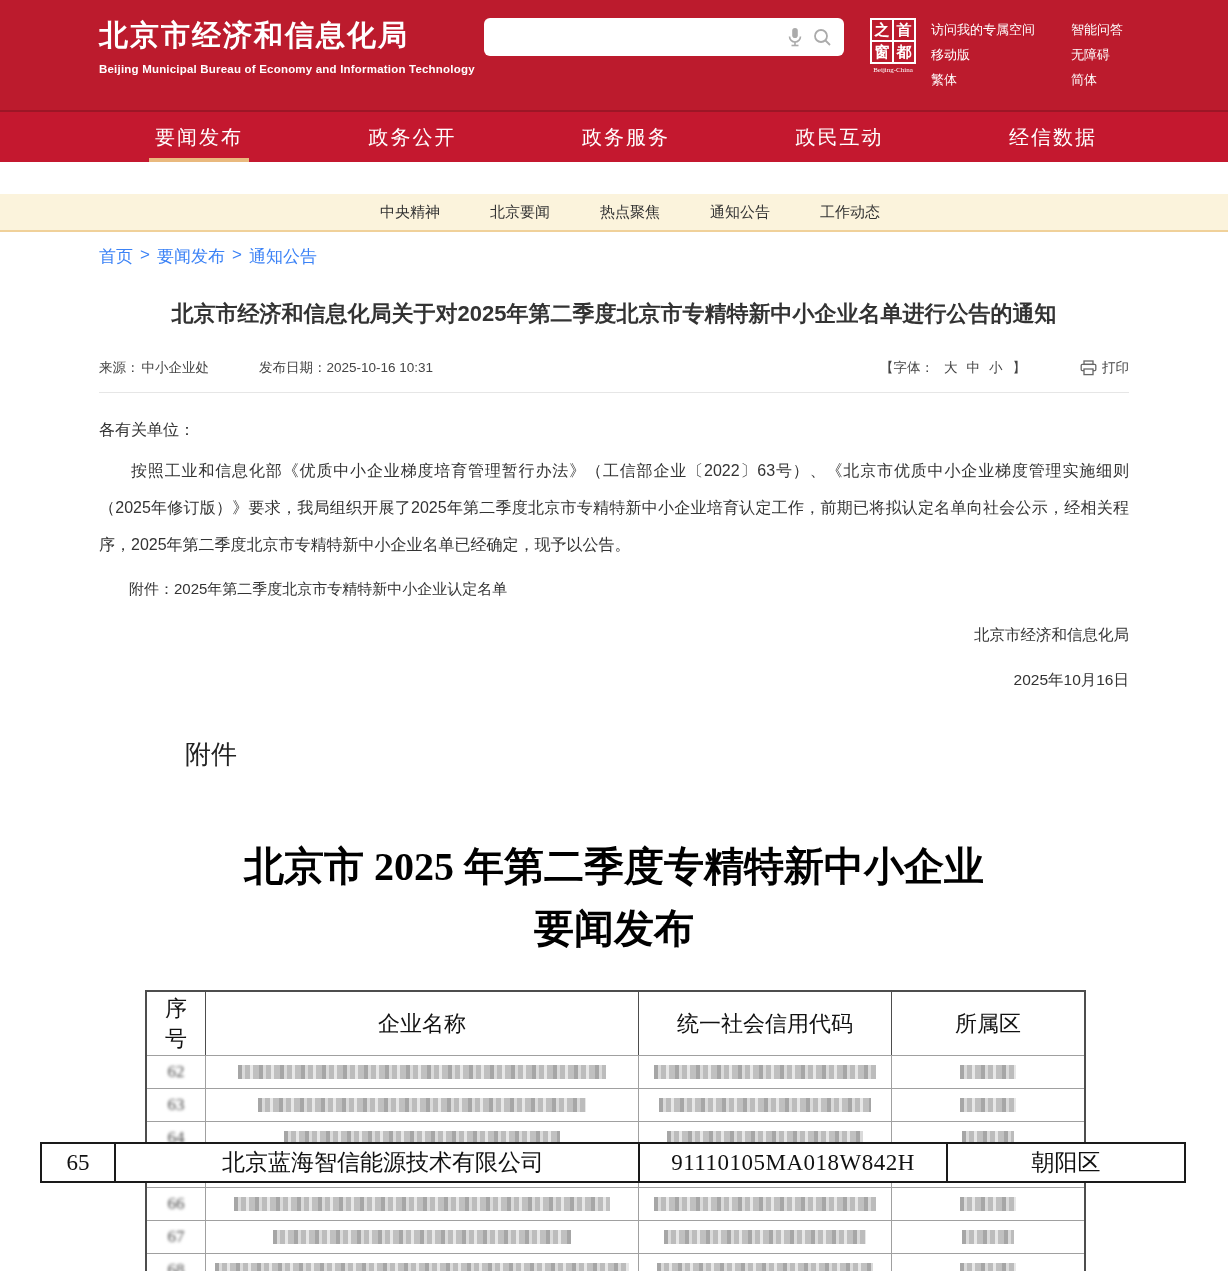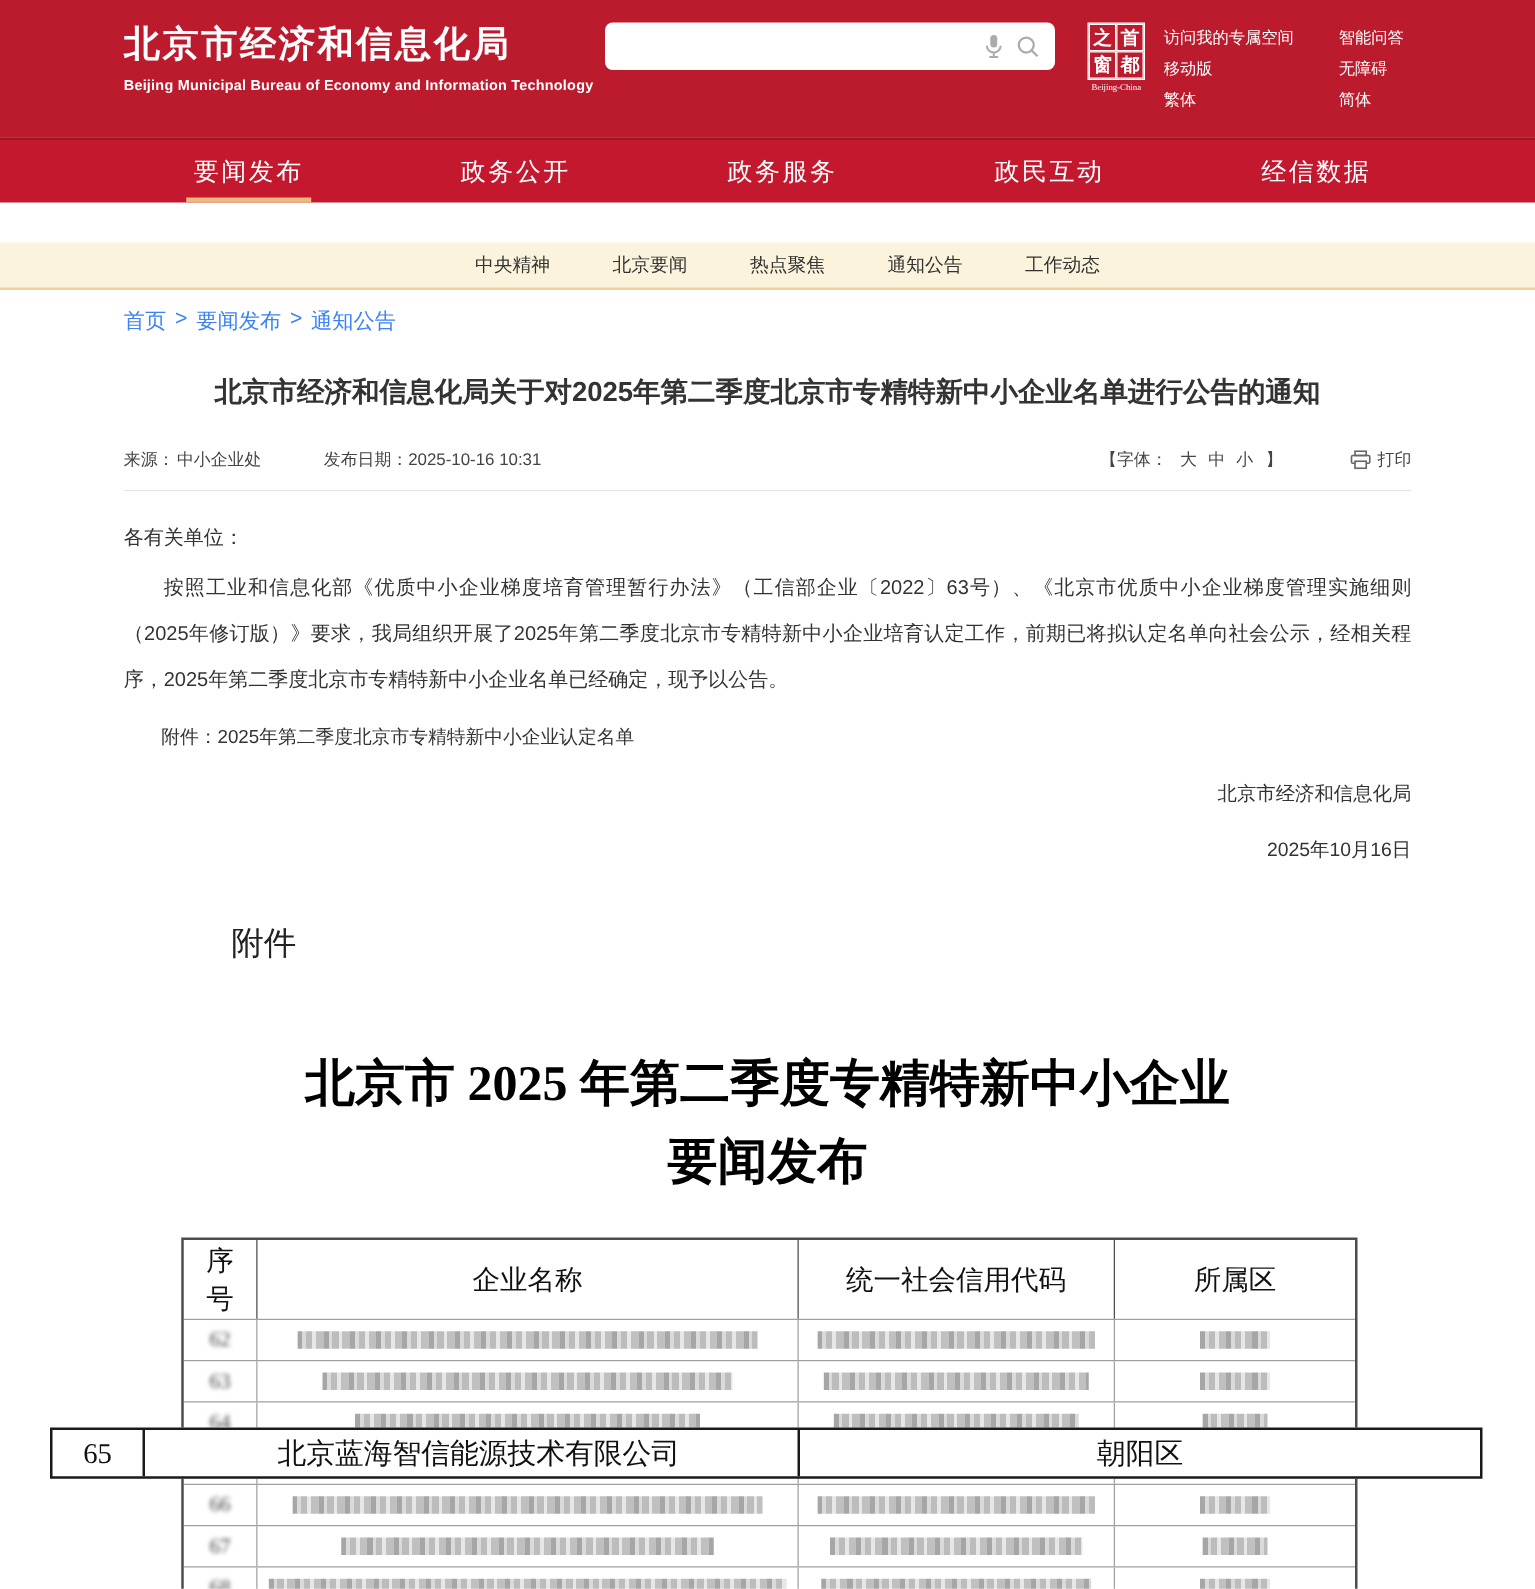--- a/index.html
+++ b/index.html
@@ -332,17 +332,18 @@
               <div class="t-cell c3">
                 <div class="mask-bar" style="width: 30%;"></div>
               </div>
             </div>
           </div>
       </div>
 
       <div class="overlay">
         <div class="t-cell o0">65</div>
         <div class="t-cell o1">北京蓝海智信能源技术有限公司</div>
+        <div class="t-cell o2">91110105MA018W842H</div>
         <div class="t-cell o3">朝阳区</div>
       </div>
     </div>
   </main>
 </div>
 
 </body></html>

